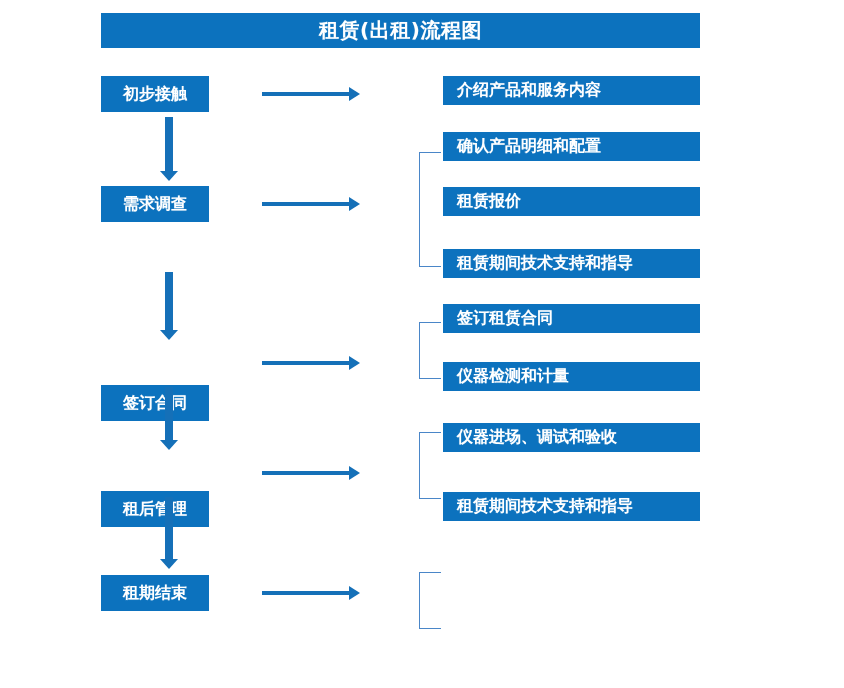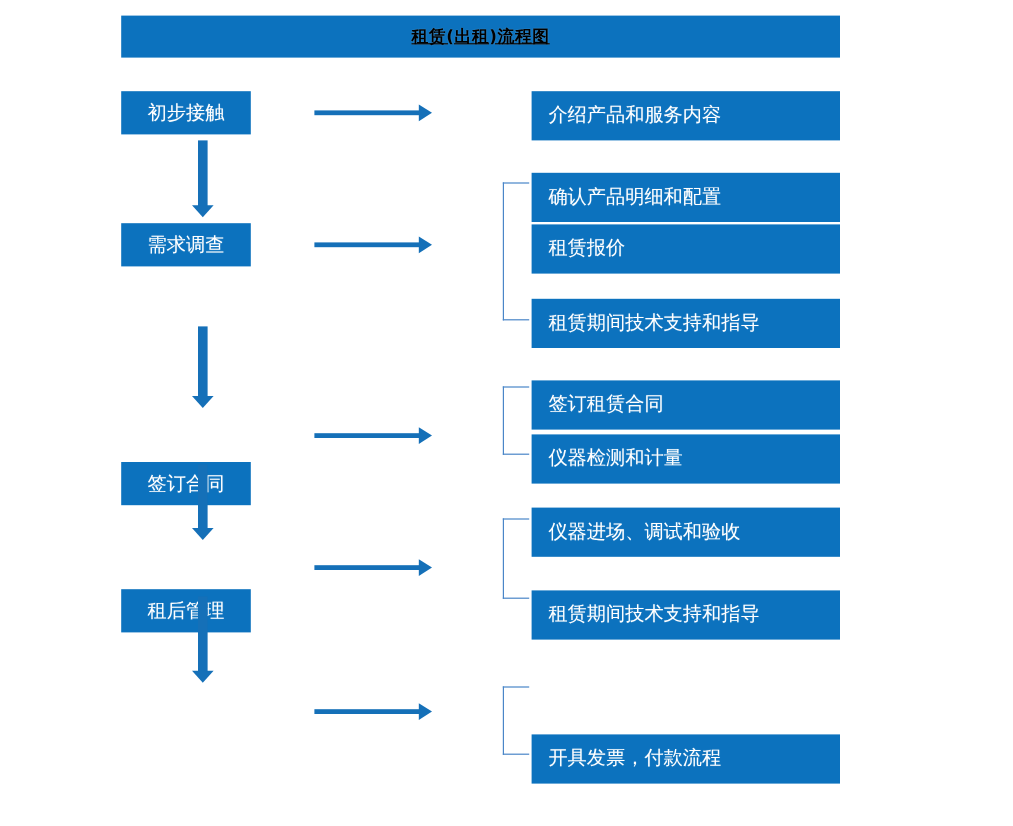--- a/index.html
+++ b/index.html
@@ -12,43 +12,42 @@
   #canvas{position:relative;width:844px;height:688px;}
 
   
   .title-bar{
     position:absolute;
     left:101px;top:13px;width:599px;height:35px;
     background:#0C72BE;
     display:flex;align-items:center;justify-content:center;
   }
   .title-bar span{
-    color:#000000;font-weight:bold;font-size:14px;letter-spacing:.5px;
+    color:#ffffff;font-weight:bold;font-size:20px;letter-spacing:.5px;
     text-shadow:0 0 1px rgba(255,255,255,.35);
-    text-decoration:underline;
   }
 
   
   .box{
     position:absolute;
     background:#0C72BE;
     display:flex;align-items:center;
     box-sizing:border-box;
   }
   .box span{
-    color:#ffffff;font-weight:normal;font-size:16px;
+    color:#ffffff;font-weight:bold;font-size:16px;
     white-space:nowrap;
     text-shadow:0 0 1px rgba(255,255,255,.30);
   }
   .box.stage{
     left:101px;width:108px;height:36px;
     justify-content:center;
   }
   .box.task{
-    left:443px;width:257px;height:41px;
+    left:443px;width:257px;height:29px;
     padding-left:14px;
   }
 
   
   .v-arrow{position:absolute;left:160px;width:18px;}
   .v-arrow .shaft{
     position:absolute;left:5px;top:0;width:8px;bottom:9px;
     background:#1570B8;
   }
   .v-arrow .head{
@@ -95,20 +94,23 @@
   </div>
   <div class="box stage" style="top:186px;">
     <span>需求调查</span>
   </div>
   <div class="box stage" style="top:345px;margin-top:40px;">
     <span>签订合同</span>
   </div>
   <div class="box stage" style="top:455px;margin-top:36px;">
     <span>租后管理</span>
   </div>
+  <div class="box stage" style="top:575px;">
+    <span>租期结束</span>
+  </div>
 
   <div class="v-arrow" style="top:117px;height:64px;">
     <div class="shaft"></div>
     <div class="head"></div>
   </div>
   <div class="v-arrow" style="top:272px;height:68px;">
     <div class="shaft"></div>
     <div class="head"></div>
   </div>
   <div class="v-arrow" style="top:387px;height:63px;">
@@ -142,38 +144,35 @@
   </div>
 
   <div class="bracket" style="top:152px;height:115px;"></div>
   <div class="bracket" style="top:322px;height:57px;"></div>
   <div class="bracket" style="top:432px;height:67px;"></div>
   <div class="bracket" style="top:572px;height:57px;"></div>
 
   <div class="box task" style="top:76px;">
     <span>介绍产品和服务内容</span>
   </div>
-  <div class="box task" style="top:144px;align-items:center;">
+  <div class="box task" style="top:132px;align-items:center;">
     <span>确认产品明细和配置</span>
   </div>
   <div class="box task" style="top:187px;">
     <span>租赁报价</span>
   </div>
   <div class="box task" style="top:249px;">
     <span>租赁期间技术支持和指导</span>
   </div>
-  <div class="box task" style="top:317px;">
+  <div class="box task" style="top:304px;">
     <span>签订租赁合同</span>
   </div>
   <div class="box task" style="top:362px;text-align:right;">
     <span>仪器检测和计量</span>
   </div>
   <div class="box task" style="top:423px;">
     <span>仪器进场、调试和验收</span>
   </div>
   <div class="box task" style="top:492px;">
     <span>租赁期间技术支持和指导</span>
   </div>
-  <div class="box task" style="top:612px;">
-    <span>开具发票，付款流程</span>
-  </div>
 
 </div>
 
 </body></html>

